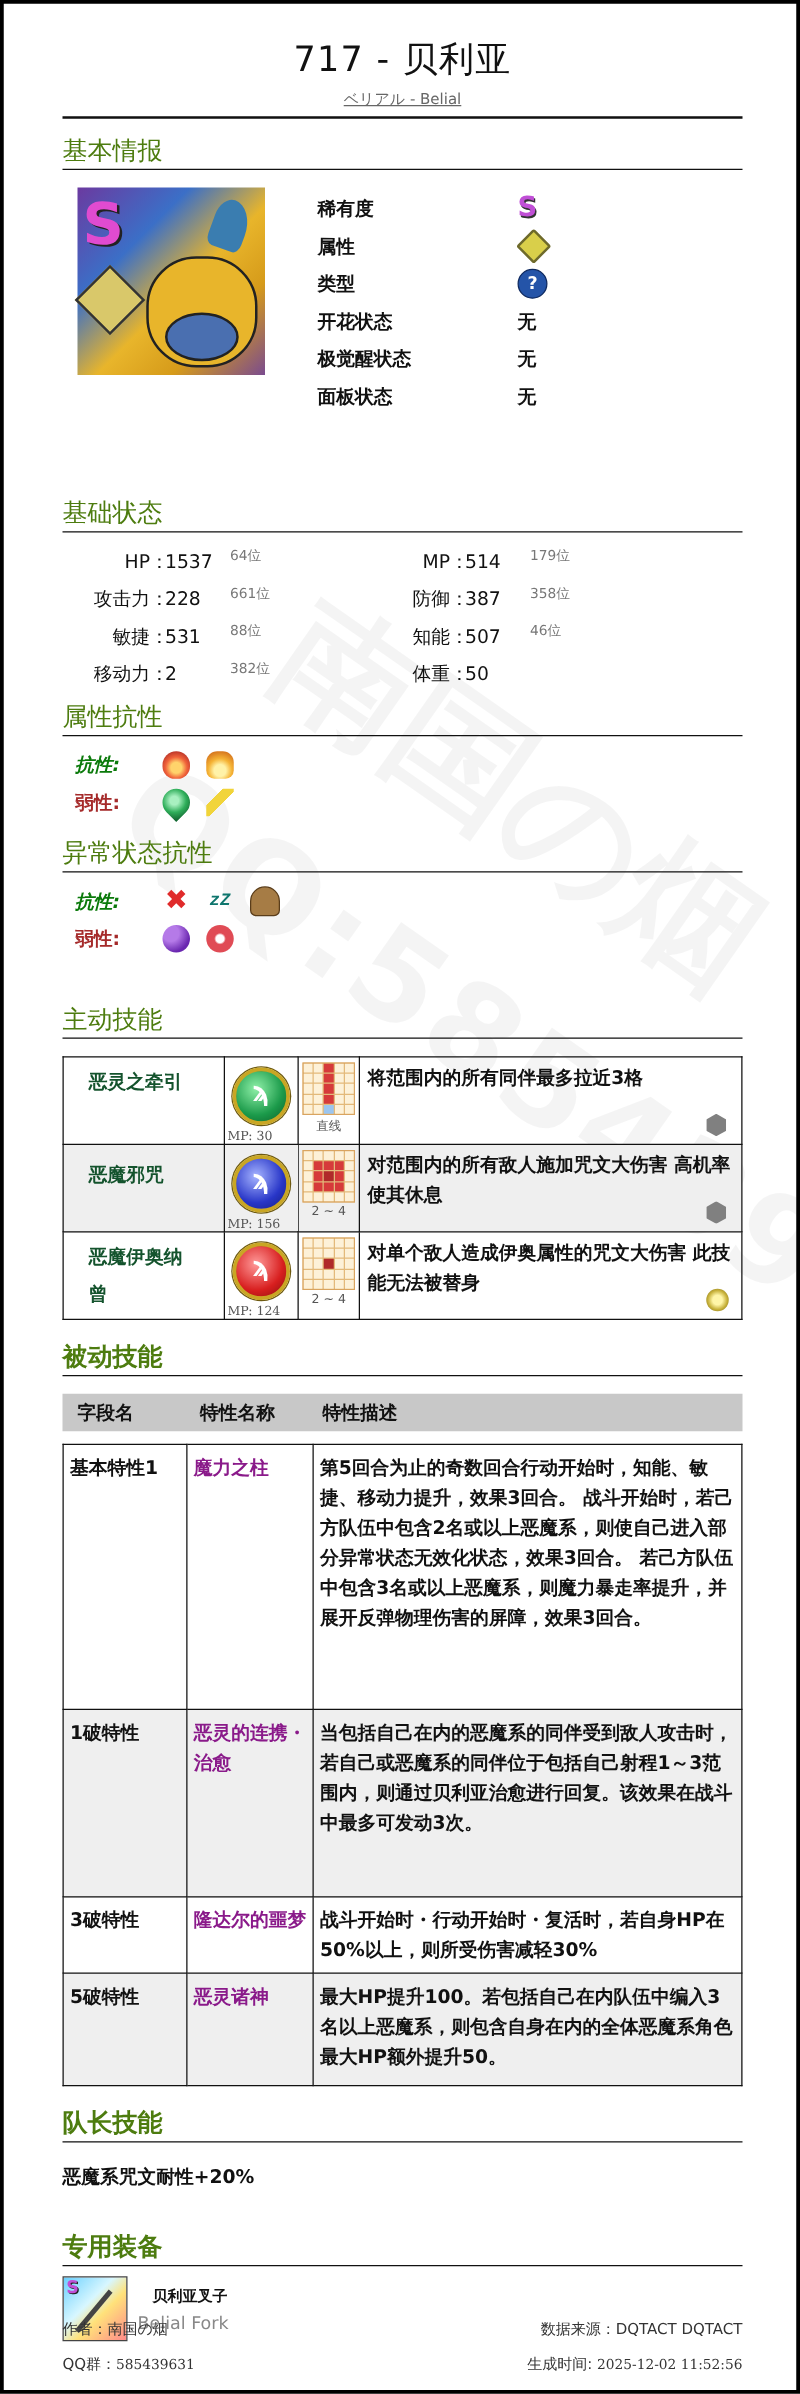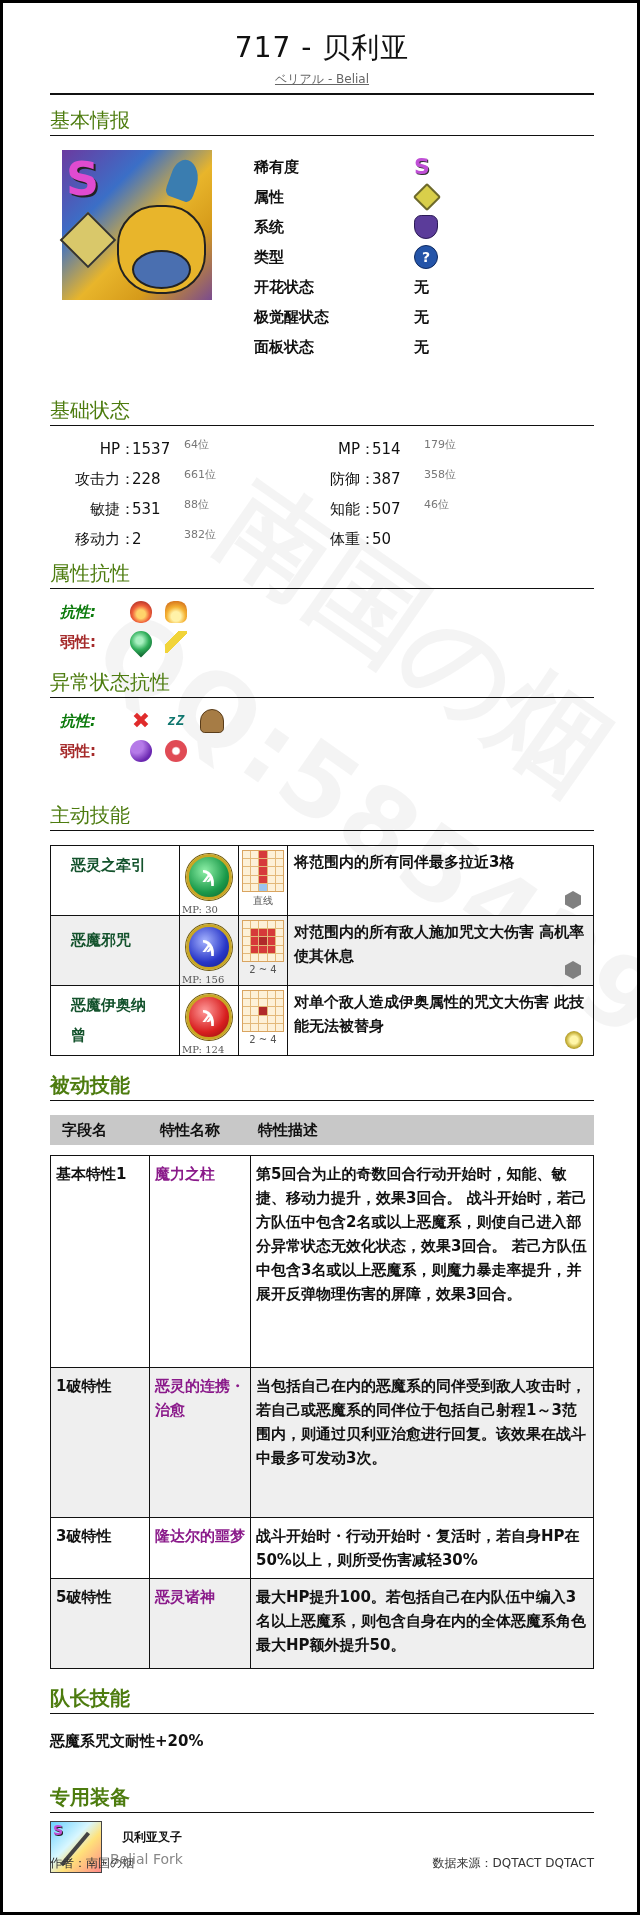--- a/index.html
+++ b/index.html
@@ -150,26 +150,20 @@
               <span class="ic ic-s">S</span>
             </span>
         </div>
         <div class="info-row">
           <span class="info-label">属性</span>
           <span class="info-val">
               <span class="ic ic-attr"></span>
             </span>
         </div>
         <div class="info-row">
-          <span class="info-label">系统</span>
-          <span class="info-val">
-              <span class="ic ic-family"></span>
-            </span>
-        </div>
-        <div class="info-row">
           <span class="info-label">类型</span>
           <span class="info-val">
               <span class="ic ic-type">?</span>
             </span>
         </div>
         <div class="info-row">
           <span class="info-label">开花状态</span>
           <span class="info-val">无</span>
         </div>
         <div class="info-row">
@@ -436,14 +430,18 @@
       <div class="equip-name">贝利亚叉子</div>
       <div class="equip-en">Belial Fork</div>
     </div>
   </div>
 
   <div class="footer">
     <div class="foot-row">
       <span><span>作者：</span><span>南国の烟</span></span>
       <span><span>数据来源：</span><span>DQTACT DQTACT</span></span>
     </div>
+    <div class="foot-row">
+      <span><span>QQ群：</span><span class="foot-val">585439631</span></span>
+      <span><span>生成时间:</span> <span class="foot-val">2025-12-02 11:52:56</span></span>
+    </div>
   </div>
 </div>
 
 </body></html>

